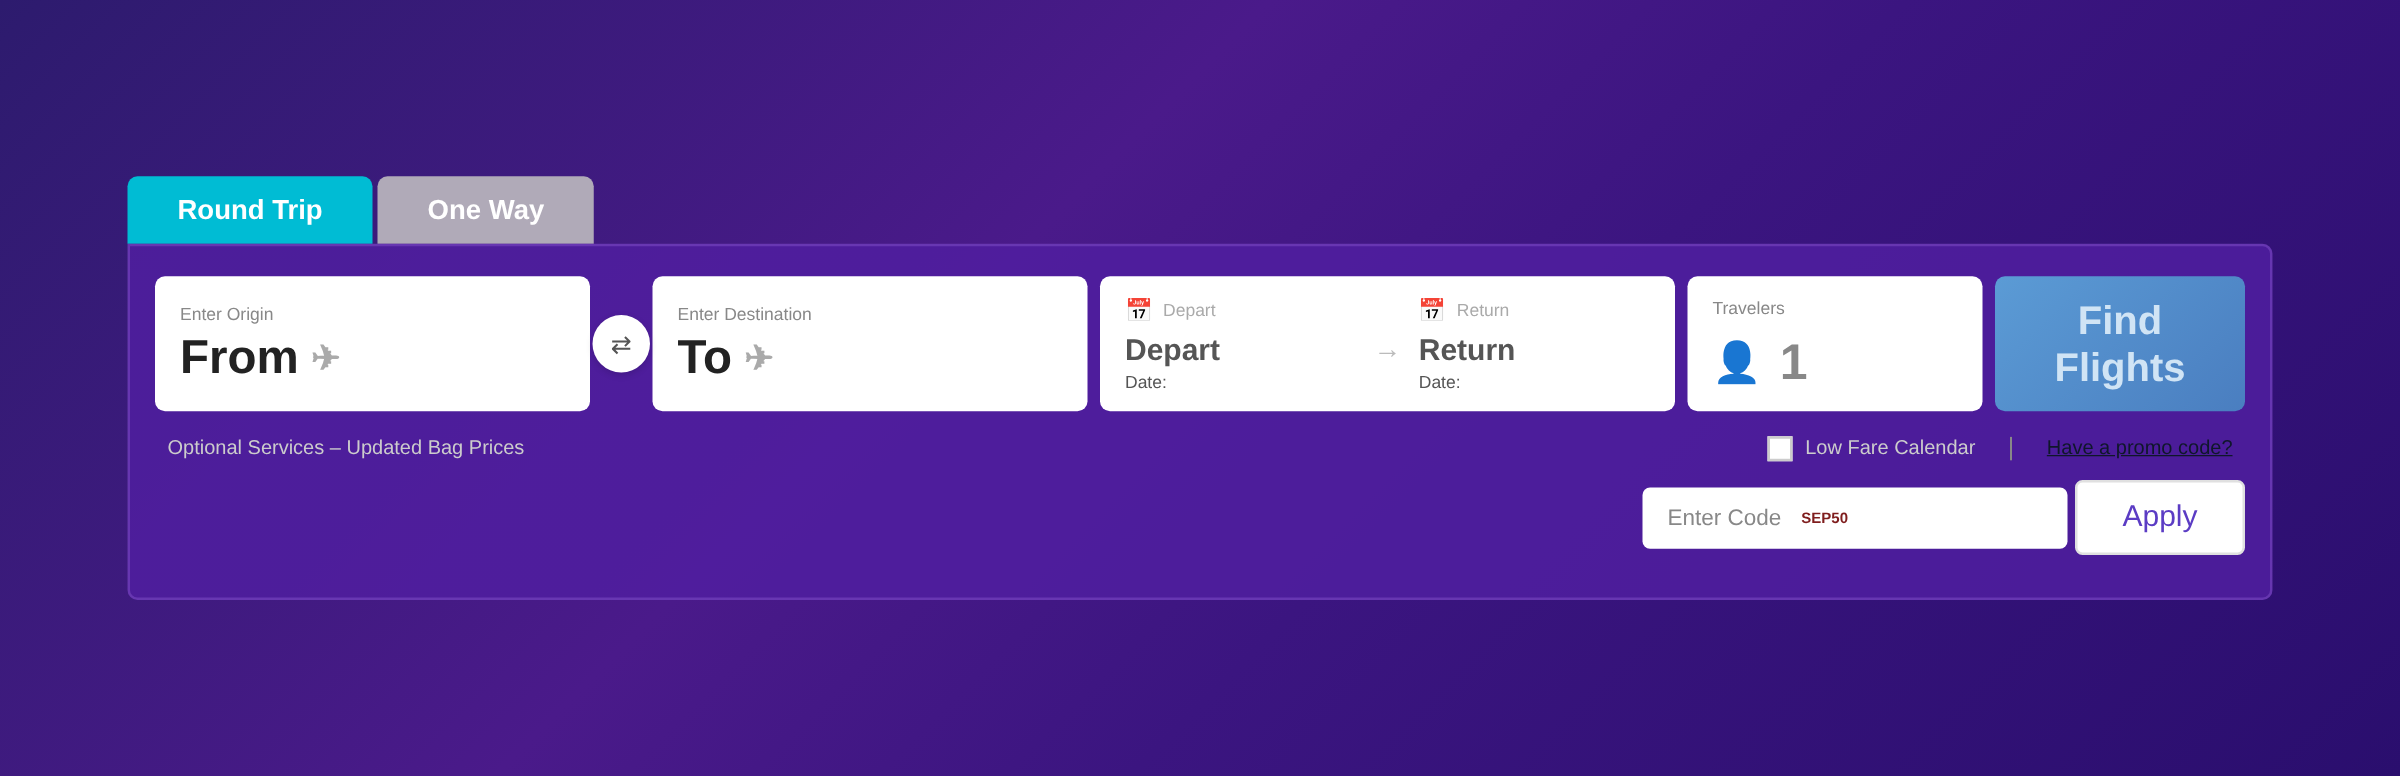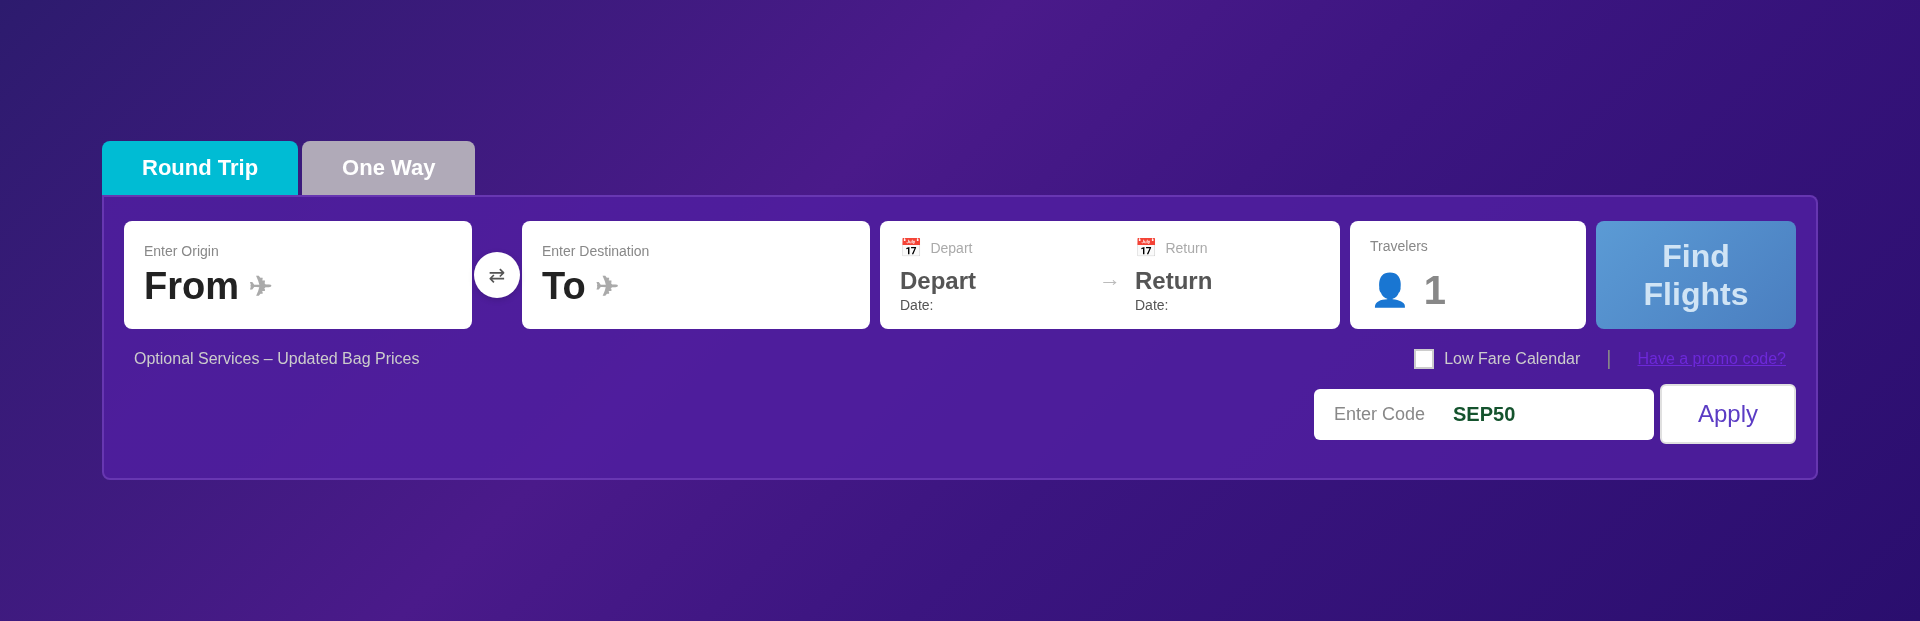--- a/index.html
+++ b/index.html
@@ -256,21 +256,21 @@
       font-size: 16px;
     }
 
     .divider {
       color: #888;
       font-size: 20px;
       margin: 0 16px;
     }
 
     .promo-link {
-      color: #6d28d9;
+      color: #0f172a;
       font-size: 16px;
       text-decoration: underline;
       cursor: pointer;
     }
 
     
     .promo-code-container {
       display: flex;
       align-items: center;
       justify-content: flex-end;
@@ -289,26 +289,25 @@
 
     .promo-code-label {
       color: #888;
       font-size: 18px;
       white-space: nowrap;
     }
 
     .promo-code-input {
       border: none;
       outline: none;
-      font-size: 20px;
-      color: #14532d;
+      font-size: 12px;
+      color: #7f1d1d;
       font-weight: bold;
       background: transparent;
       width: 120px;
-      margin-left: 12px;
     }
 
     .apply-btn {
       background: #fff;
       color: #5b3cc4;
       border: none;
       font-size: 24px;
       font-weight: normal;
       cursor: pointer;
       padding: 14px 36px;

